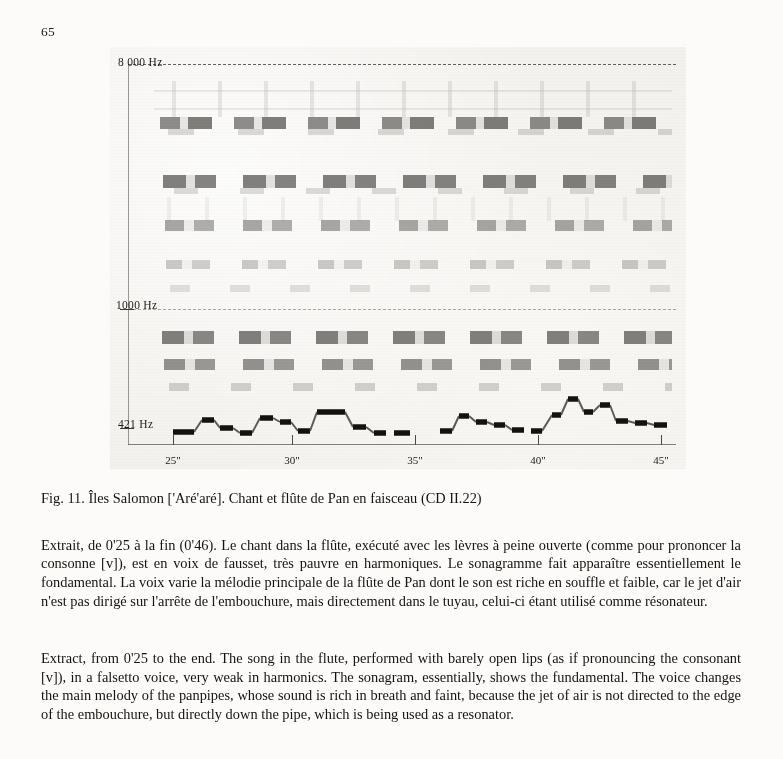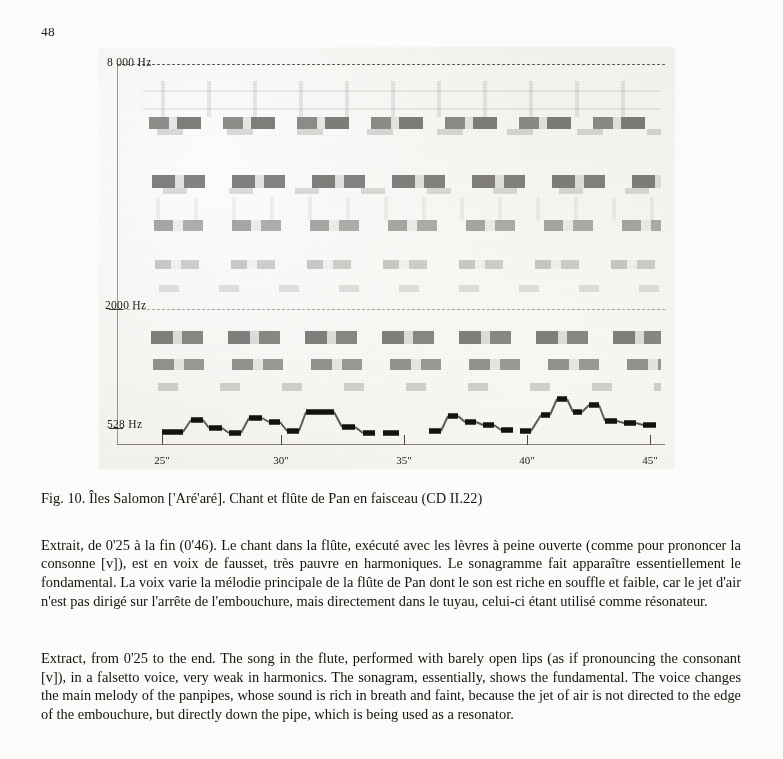--- a/index.html
+++ b/index.html
@@ -25,21 +25,21 @@
     left: 41px;
     top: 24px;
     font-size: 13.5px;
     letter-spacing: 0.2px;
     color: #22201c;
   }
 
   
   .figure {
     position: absolute;
-    left: 99px;
+    left: 110px;
     top: 47px;
     width: 576px;
     height: 422px;
     background: #fef9c3;
     overflow: hidden;
   }
   .figure-inner {
     position: absolute;
     inset: 0;
     background:
@@ -262,35 +262,35 @@
     display: block;
     text-align: justify;
     margin-top: 28px;
   }
 </style>
 </head>
 <body>
 
 <div class="page">
 
-  <div class="page-number">48</div>
+  <div class="page-number">65</div>
 
   <div class="figure">
     <div class="figure-inner"></div>
     <div class="grain"></div>
 
     <div class="axis-left"></div>
     <div class="top-rule"></div>
     <div class="mid-rule"></div>
     <div class="bottom-rule"></div>
 
     <div class="freq-label top">8 000 Hz</div>
-    <div class="freq-label mid">2000 Hz</div>
+    <div class="freq-label mid">1000 Hz</div>
     <div class="freq-tick mid"></div>
-    <div class="freq-label low">528 Hz</div>
+    <div class="freq-label low">421 Hz</div>
     <div class="freq-tick low"></div>
 
     <div class="speckle"></div>
     <div class="band b1"></div>
     <div class="band b1b"></div>
     <div class="band b2"></div>
     <div class="band b2b"></div>
     <div class="speckle2"></div>
     <div class="band b3"></div>
     <div class="band b4"></div>
@@ -356,21 +356,21 @@
     <div class="time-label" style="left:182px;">30"</div>
     <div class="time-tick" style="left:305px;"></div>
     <div class="time-label" style="left:305px;">35"</div>
     <div class="time-tick" style="left:428px;"></div>
     <div class="time-label" style="left:428px;">40"</div>
     <div class="time-tick" style="left:551px;"></div>
     <div class="time-label" style="left:551px;">45"</div>
   </div>
 
   <div class="caption-block cap-fr">
-    <span class="cap-title">Fig. 10. Îles Salomon ['Aré'aré]. Chant et flûte de Pan en faisceau (CD II.22)</span>
+    <span class="cap-title">Fig. 11. Îles Salomon ['Aré'aré]. Chant et flûte de Pan en faisceau (CD II.22)</span>
     <span class="cap-body">Extrait, de 0'25 à la fin (0'46). Le chant dans la flûte, exécuté avec les lèvres à peine ouverte (comme pour prononcer la consonne [v]), est en voix de fausset, très pauvre en harmoniques. Le sonagramme fait apparaître essentiellement le fondamental. La voix varie la mélodie principale de la flûte de Pan dont le son est riche en souffle et faible, car le jet d'air n'est pas dirigé sur l'arrête de l'embouchure, mais directement dans le tuyau, celui-ci étant utilisé comme résonateur.</span>
   </div>
 
   <div class="caption-block cap-en">
     <span class="cap-body">Extract, from 0'25 to the end. The song in the flute, performed with barely open lips (as if pronouncing the consonant [v]), in a falsetto voice, very weak in harmonics. The sonagram, essentially, shows the fundamental. The voice changes the main melody of the panpipes, whose sound is rich in breath and faint, because the jet of air is not directed to the edge of the embouchure, but directly down the pipe, which is being used as a resonator.</span>
   </div>
 
 </div>
 
 </body></html>

